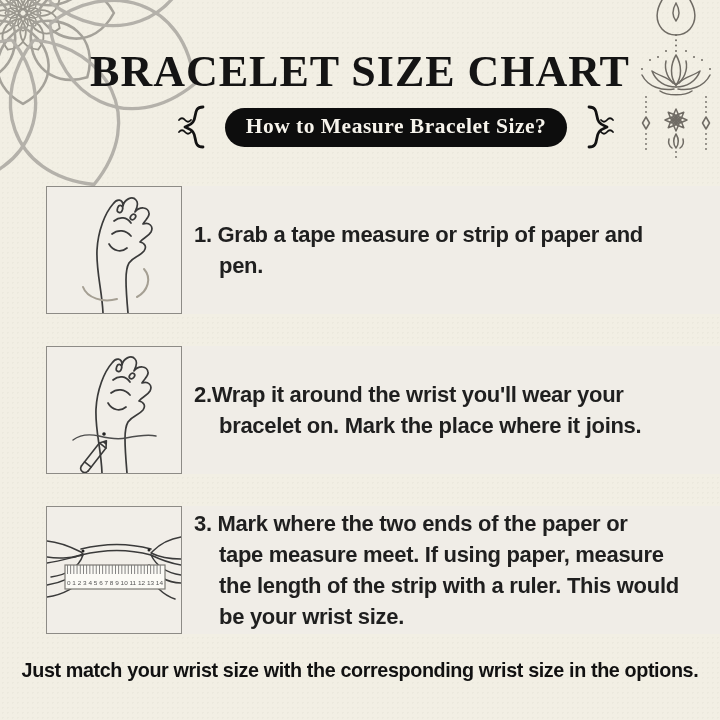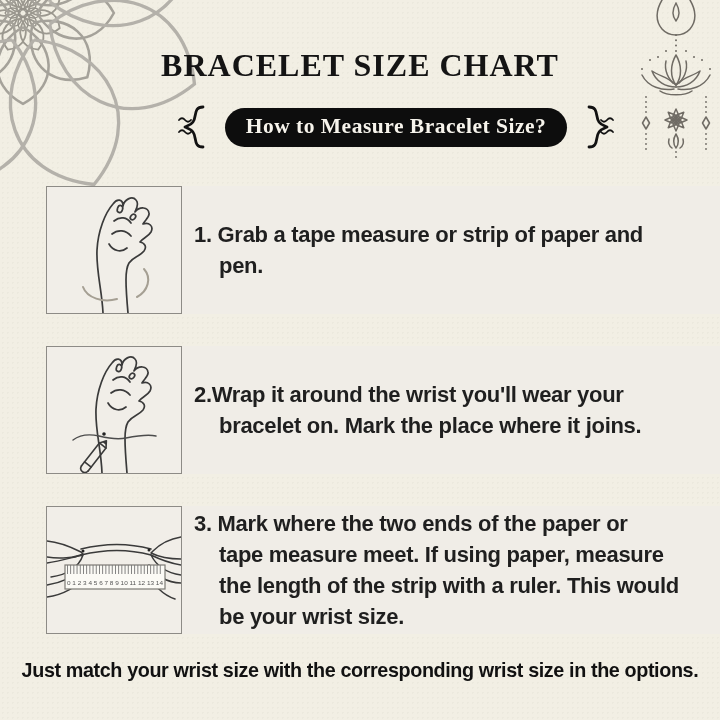--- a/index.html
+++ b/index.html
@@ -11,21 +11,21 @@
     font-family:"Liberation Sans","DejaVu Sans",sans-serif;
   }
   
   .mandala{position:absolute;left:-177px;top:-187px;}
   .lotus{position:absolute;left:634px;top:0;}
   
   .title{
     position:absolute;top:48px;left:0;width:720px;margin:0;
     text-align:center;
     font-family:"Liberation Serif","DejaVu Serif",serif;
-    font-weight:700;font-size:32px;line-height:1.1;
+    font-weight:700;font-size:44px;line-height:1.1;
     letter-spacing:1px;color:#141414;
   }
   .badge-row{
     position:absolute;top:103px;left:0;width:720px;height:48px;
     display:flex;align-items:center;justify-content:center;margin-left:36px;
   }
   .pill{
     background:#0d0d0d;color:#f7f4ec;
     font-family:"Liberation Serif","DejaVu Serif",serif;
     font-weight:700;font-size:21.5px;letter-spacing:.5px;

